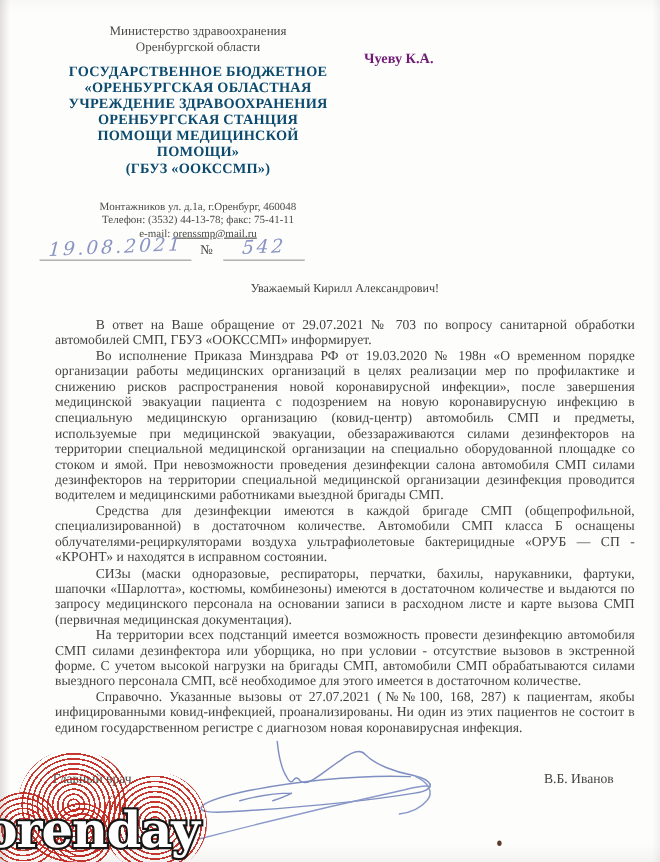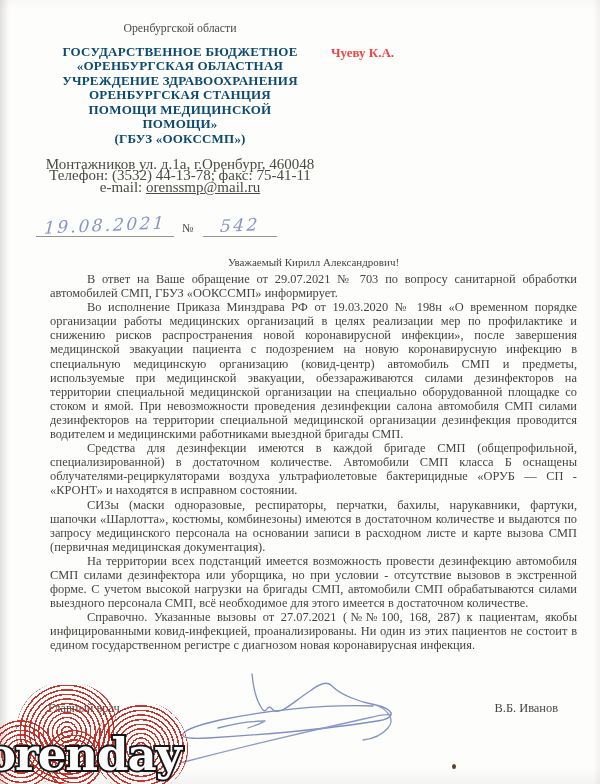--- a/index.html
+++ b/index.html
@@ -12,39 +12,39 @@
       linear-gradient(to left, rgba(170,165,158,.14), rgba(170,165,158,0) 7px),
       linear-gradient(to top, rgba(160,155,148,.10), rgba(160,155,148,0) 16px),
       linear-gradient(to bottom, rgba(160,155,148,.06), rgba(160,155,148,0) 10px),
       #fdfdfc;
   }
   .abs{position:absolute;}
   
   .sender{left:24px;top:22px;width:312px;text-align:center;}
   .ministry{font-size:11.8px;line-height:13.5px;color:#4a4a45;}
   .org{margin-top:9px;font-weight:bold;font-size:13px;line-height:14.6px;color:#0c4a6e;letter-spacing:.2px;}
-  .addr{margin-top:12px;font-size:15px;line-height:11.8px;color:#4a4a45;font-family:Liberation Serif, serif;}
+  .addr{margin-top:23px;font-size:10px;line-height:11.8px;color:#4a4a45;font-family:Liberation Serif, serif;}
   .addr .und{text-decoration:underline;}
   
   .refline{left:36px;top:216px;width:280px;height:34px;font-size:12px;}
   .u-field{display:inline-block;border-bottom:1.2px solid #95958e;text-align:center;vertical-align:baseline;}
   .u-date{width:138px;}
   .u-num{width:74px;margin-left:10px;}
   .hw{
     font-family:"DejaVu Serif","Liberation Serif",serif;font-style:italic;
     color:#8a94c3;font-size:17px;letter-spacing:2.5px;
     display:inline-block;transform:rotate(-2.5deg) skewX(-6deg);
     position:relative;top:-1px;
   }
   .nosign{color:#4a4a45;margin-left:8px;font-size:12px;}
   
-  .addressee{left:331px;top:45px;font-weight:bold;font-size:13px;color:#ef4444;text-align:center;}
+  .addressee{left:331px;top:45px;font-weight:bold;font-size:13px;color:#701a75;text-align:center;}
   
   .greeting{left:50px;top:256px;width:527px;text-align:center;font-size:11px;color:#454540;}
-  .bodytext{left:50px;top:272px;width:527px;}
+  .bodytext{left:50px;top:288px;width:527px;}
   .bodytext p{
     margin:0;text-indent:37px;text-align:justify;
     font-size:12.4px;line-height:14.1px;color:#454540;
   }
   
   .signrow{left:48px;top:701px;width:510px;display:flex;justify-content:space-between;font-size:12.4px;color:#454540;}
   
   .sig{left:168px;top:636px;}
   .ink-dot{left:452px;top:764px;width:4px;height:5px;border-radius:50%;background:#5d3b2c;}
   
@@ -55,20 +55,21 @@
   .b1{left:30px;top:-2px;width:102px;height:100px;border-radius:46% 54% 58% 42%/52% 44% 56% 48%;transform:rotate(-14deg);}
   .b2{left:-2px;top:36px;width:74px;height:68px;border-radius:50% 50% 44% 56%/48% 52% 48% 52%;transform:rotate(12deg);}
   .b3{left:108px;top:20px;width:94px;height:88px;border-radius:55% 45% 48% 52%/46% 54% 50% 50%;transform:rotate(-8deg);}
   .b4{left:56px;top:46px;width:64px;height:58px;border-radius:50%;transform:rotate(20deg);}
   .wm-textsvg{position:absolute;left:0;top:40px;}
 </style>
 </head>
 <body>
 
 <div class="abs sender">
+  <div class="ministry">Министерство здравоохранения</div>
   <div class="ministry">Оренбургской области</div>
   <div class="org">
     <div>ГОСУДАРСТВЕННОЕ БЮДЖЕТНОЕ</div>
     <div>«ОРЕНБУРГСКАЯ ОБЛАСТНАЯ</div>
     <div>УЧРЕЖДЕНИЕ ЗДРАВООХРАНЕНИЯ</div>
     <div>ОРЕНБУРГСКАЯ СТАНЦИЯ</div>
     <div>ПОМОЩИ МЕДИЦИНСКОЙ</div>
     <div>ПОМОЩИ»</div>
     <div>(ГБУЗ «ООКССМП»)</div>
   </div>

